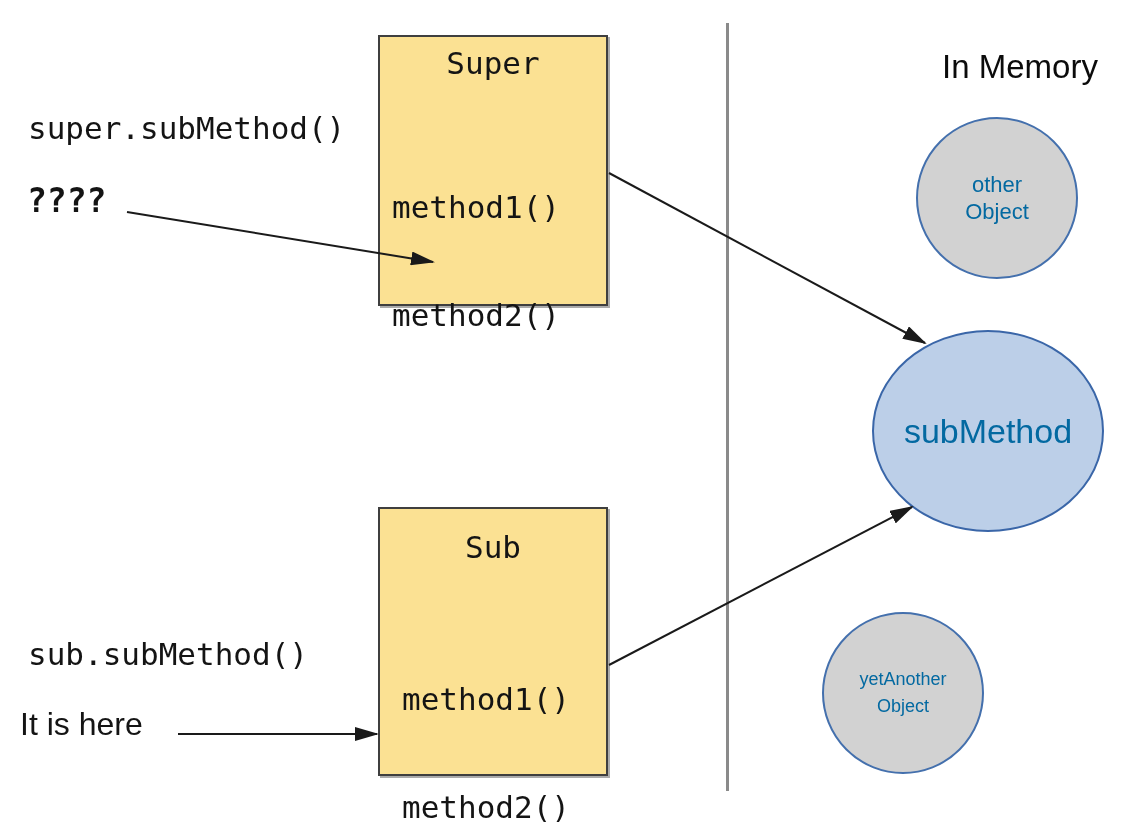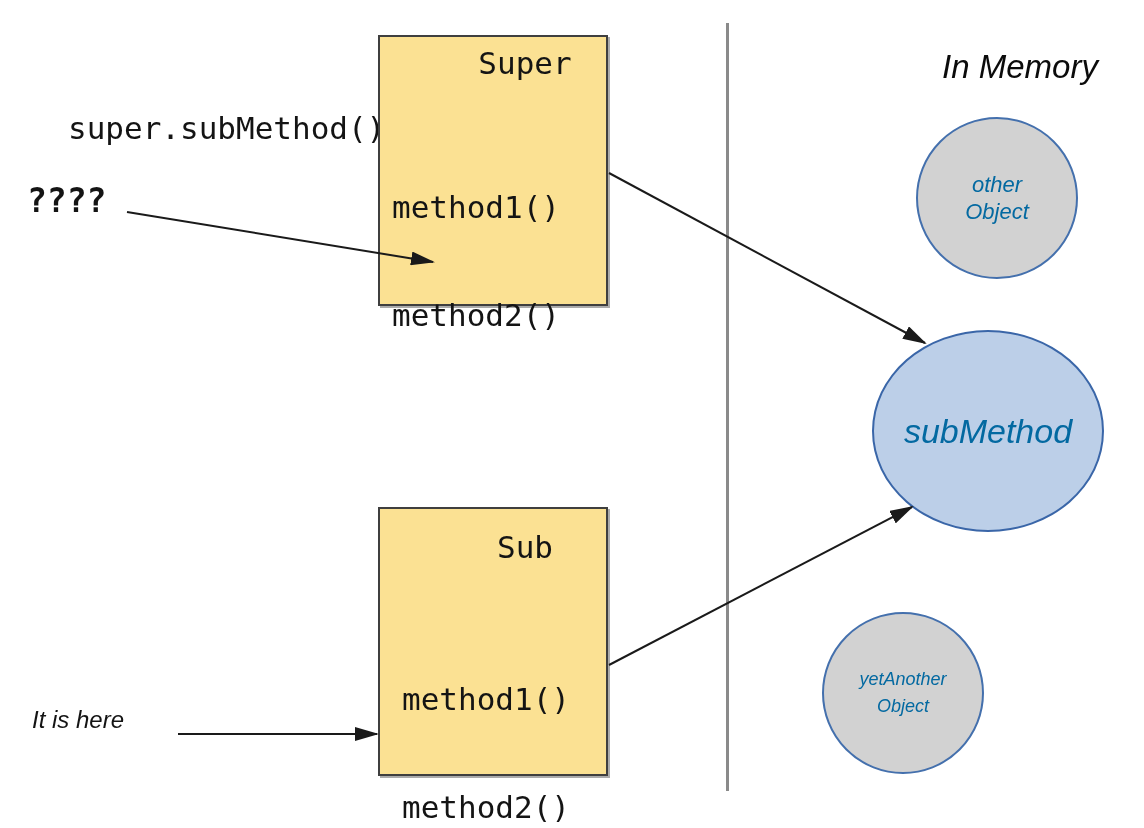--- a/index.html
+++ b/index.html
@@ -1,34 +1,34 @@
 <!DOCTYPE html>
 <html style="--class-box-fill: #FBE193; --class-box-border: #3F3F3F; --gray-object-fill: #D2D2D2; --gray-object-border: #4470AD; --sub-object-fill: #BCCFE8; --sub-object-border: #3A66A8; --divider: #8A8A8A; --arrow: #1A1A1A;"><head>
 <meta charset="utf-8">
 <style>
   html,body { margin:0; padding:0; background:#ffffff; }
   #canvas {
     position:relative; width:1144px; height:828px; background:#ffffff;
     overflow:hidden; color:#111;
   }
   .mono { font-family:"DejaVu Sans Mono","Liberation Mono",monospace; }
-  .sans { font-family:"Liberation Sans","DejaVu Sans",sans-serif;font-style:italic; }
+  .sans { font-family:"Liberation Sans","DejaVu Sans",sans-serif; }
 
   .side-label { position:absolute; font-size:31px; color:#141414; white-space:pre; }
-  #super-call-label { left:28px; top:110px;margin-left:40px; }
+  #super-call-label { left:28px; top:110px; }
   #question-marks   { left:27px; top:181px; font-weight:bold; font-size:33px; }
   #sub-call-label   { left:28px; top:636px; }
-  #here-label       { left:32px; top:706px; font-size:24px; }
+  #here-label       { left:20px; top:706px; font-size:32px; }
 
   .class-box {
     position:absolute; left:378px; width:230px; box-sizing:border-box;
     background:var(--class-box-fill,#FBE193);
     border:2px solid var(--class-box-border,#3F3F3F);
     box-shadow:2px 2px 0 #ABABAB;
-    font-size:31px; color:#141414;padding-left:32px;
+    font-size:31px; color:#141414;
   }
   #super-box { top:35px;  height:271px; }
   #sub-box   { top:507px; height:269px; }
   .class-title { position:absolute; width:100%; text-align:center; }
   #super-box .class-title { top:8px; }
   #sub-box   .class-title { top:20px; }
   .method-list { position:absolute; line-height:36px; white-space:pre; }
   #super-box .method-list { top:80px;  left:12px; }
   #sub-box   .method-list { top:100px; left:22px; }
   .bottom-method { position:absolute; top:208px; left:1px; white-space:pre; }
@@ -73,20 +73,21 @@
 </style>
 </head>
 <body>
 
 <div id="canvas">
 
   <div class="side-label mono" id="super-call-label">super.subMethod()</div>
 
   <div class="side-label mono" id="question-marks">????</div>
 
+  <div class="side-label mono" id="sub-call-label">sub.subMethod()</div>
 
   <div class="side-label sans" id="here-label">It is here</div>
 
   <div class="class-box mono" id="super-box">
     <div class="class-title">Super</div>
     <div class="method-list">
       <div>method1()</div>
       <div>method2()</div>
     </div>
   </div>

